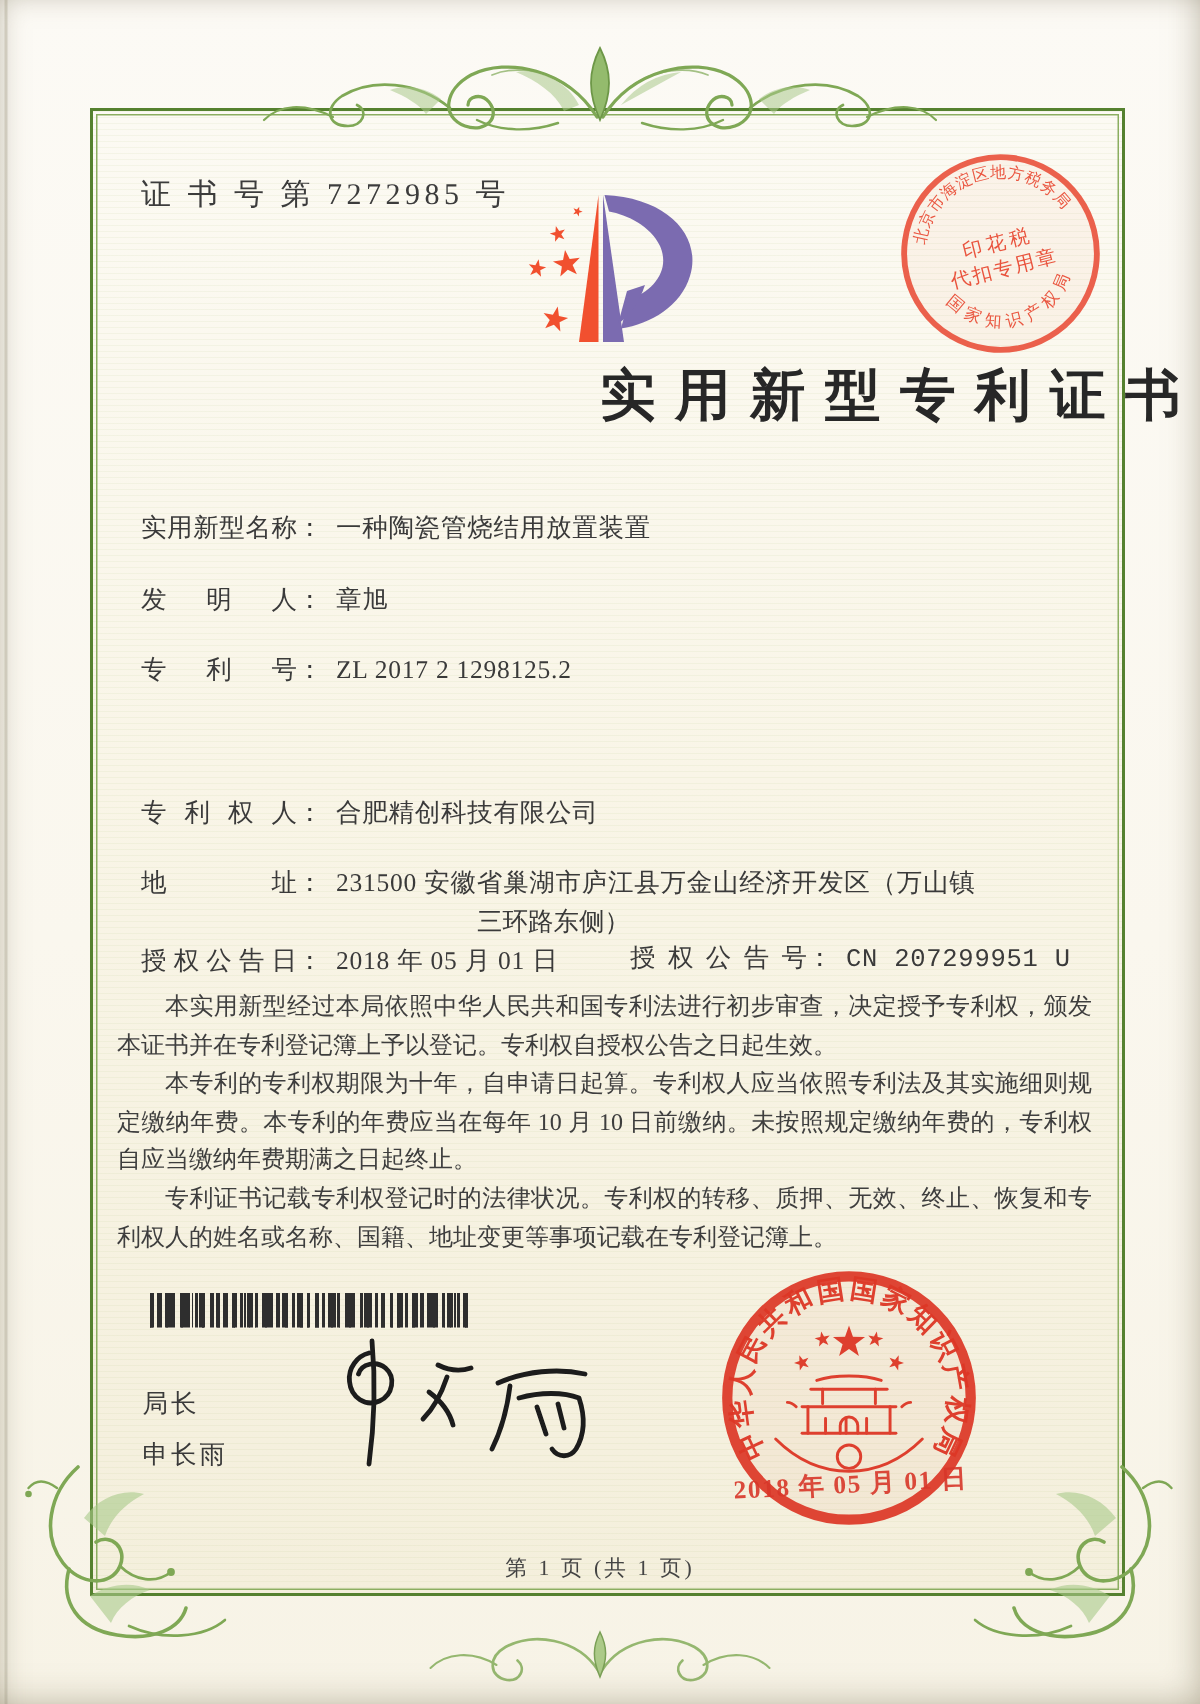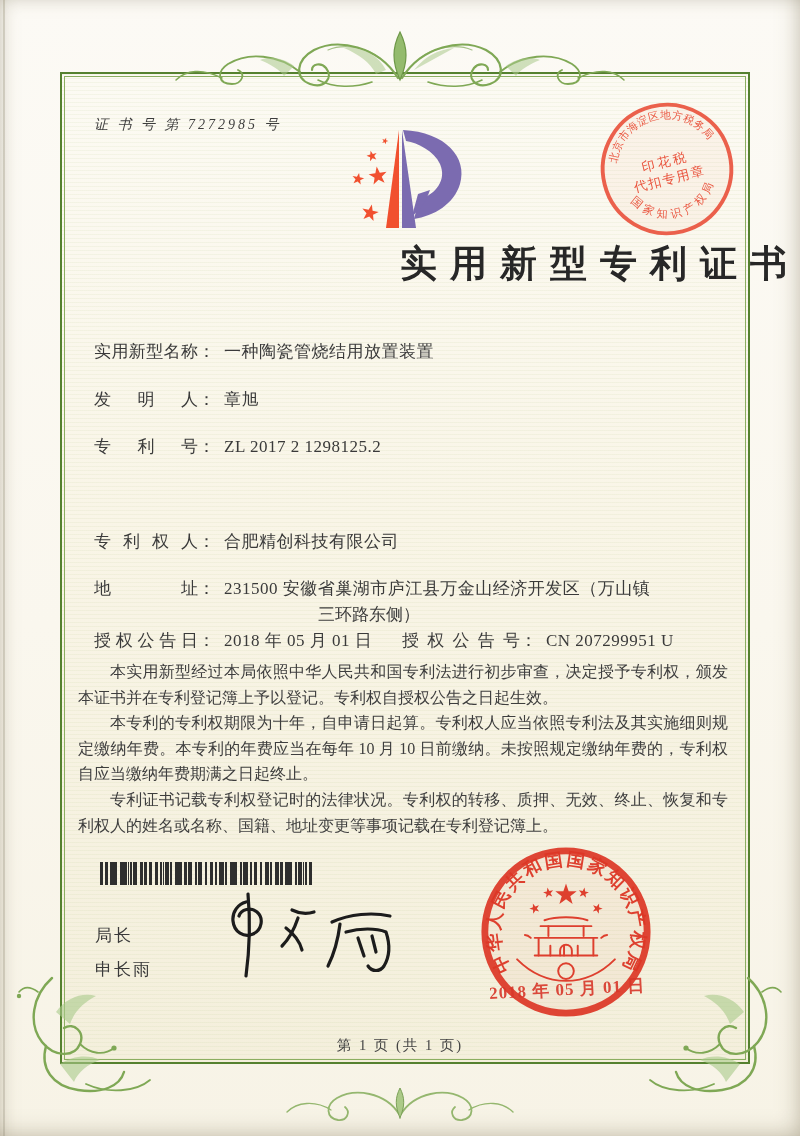--- a/index.html
+++ b/index.html
@@ -21,32 +21,32 @@
     position:absolute;left:60px;top:72px;width:690px;height:992px;
     border:2px solid #55812f;box-sizing:border-box;
     background:
       repeating-linear-gradient(180deg,rgba(173,194,126,.10) 0px,rgba(173,194,126,.10) 1px,transparent 1px,transparent 4px),
       linear-gradient(180deg,#fcfaf3 0%,#f9f5e7 45%,#f4efdc 100%);
   }
   .frame::after{content:"";position:absolute;inset:2px;border:1px solid #8bae60;}
   .orn{position:absolute;z-index:5;}
   .abs{position:absolute;z-index:10;}
 
-  .cert-number{left:94px;top:116px;font-size:14px;letter-spacing:3px;color:#3c3c3c;font-style:italic;}
+  .cert-number{left:94px;top:116px;font-size:20px;letter-spacing:3px;color:#3c3c3c;}
   .logo{left:306px;top:124px;}
   .title{left:0;top:239px;width:100%;text-align:right;font-size:37px;font-weight:bold;
          letter-spacing:13px;text-indent:13px;color:#272727;}
 
   .stamp-wrap{left:594px;top:96px;width:146px;height:146px;transform:rotate(-14deg);}
   .frow{position:absolute;left:94px;font-size:17px;line-height:24px;white-space:nowrap;}
   .flabel{display:inline-block;width:104px;text-align:justify;text-align-last:justify;vertical-align:top;}
   .fcolon{display:inline-block;margin-right:9px;}
   .fvalue{letter-spacing:.5px;}
   .addr2{position:absolute;left:224px;top:26px;font-size:17px;}
-  .rpair{position:absolute;left:308px;top:0;}
+  .rpair{position:absolute;left:326px;top:0;font-family:Liberation Mono, monospace;}
   .rlabel{display:inline-block;width:118px;text-align:justify;text-align-last:justify;}
 
   .body-text{left:78px;top:659px;width:650px;font-size:16px;line-height:25.6px;
     text-align:justify;color:#3e3e3e;}
   .body-text p{margin:0;text-indent:2em;}
 
   .barcode{left:100px;top:862px;width:212px;height:23px;background-color:transparent;
     background-image:
       repeating-linear-gradient(90deg,#2e2e2e 0 2px,transparent 2px 5px),
       repeating-linear-gradient(90deg,#2e2e2e 0 1px,transparent 1px 7px),

